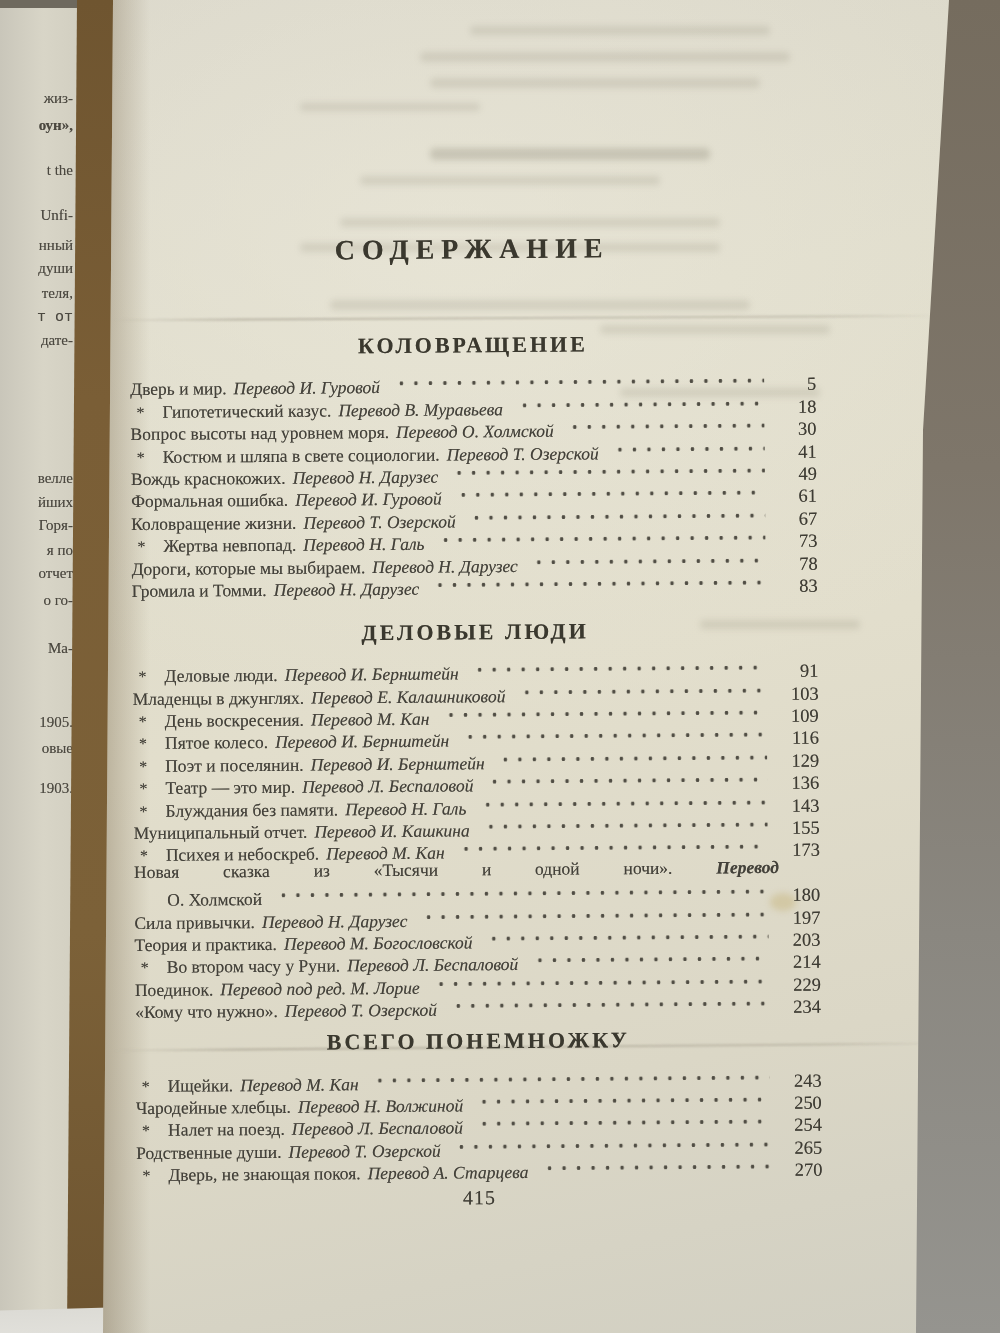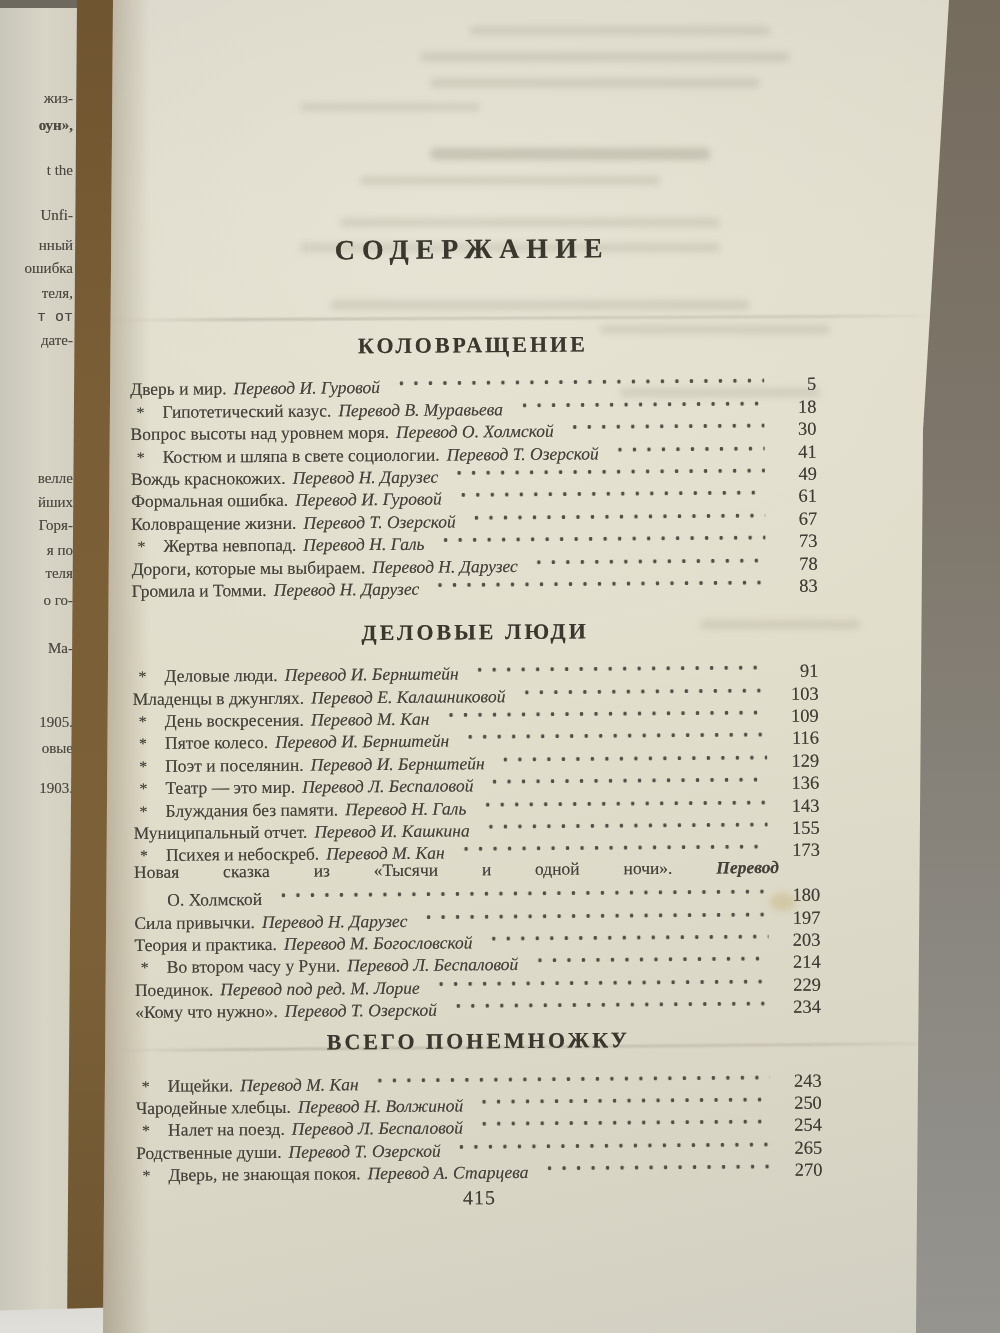--- a/index.html
+++ b/index.html
@@ -68,29 +68,29 @@
 <body>
 
 <div class="left-page"></div>
 <div class="left-top-shadow"></div>
 <div id="frag-layer">
     <div class="frag" style="top: 89px;">жиз-</div>
     <div class="frag" style="top: 116px; font-weight: bold;">оун»,</div>
     <div class="frag" style="top: 161px;">t the</div>
     <div class="frag" style="top: 206px;">Unfi-</div>
     <div class="frag" style="top: 236px;">нный</div>
-    <div class="frag" style="top: 259px;">ошибка</div>
+    <div class="frag" style="top: 259px;">души</div>
     <div class="frag" style="top: 284px;">теля,</div>
     <div class="frag" style="top: 309px; font-family: Liberation Mono, monospace;">т от</div>
     <div class="frag" style="top: 331px;">дате-</div>
     <div class="frag" style="top: 469px;">велле</div>
     <div class="frag" style="top: 493px;">йших</div>
     <div class="frag" style="top: 516px;">Горя-</div>
     <div class="frag" style="top: 541px;">я по</div>
-    <div class="frag" style="top: 564px;">теля</div>
+    <div class="frag" style="top: 564px;">отчет</div>
     <div class="frag" style="top: 591px;">о го-</div>
     <div class="frag" style="top: 639px;">Ма-</div>
     <div class="frag" style="top: 713px;">1905.</div>
     <div class="frag" style="top: 739px;">овые</div>
     <div class="frag" style="top: 779px;">1903.</div>
     <div class="frag" style="top: 828px; margin-left: 20px;">цев</div>
   </div>
 <div class="gutter"></div>
 <div class="under-paper"></div>
 

